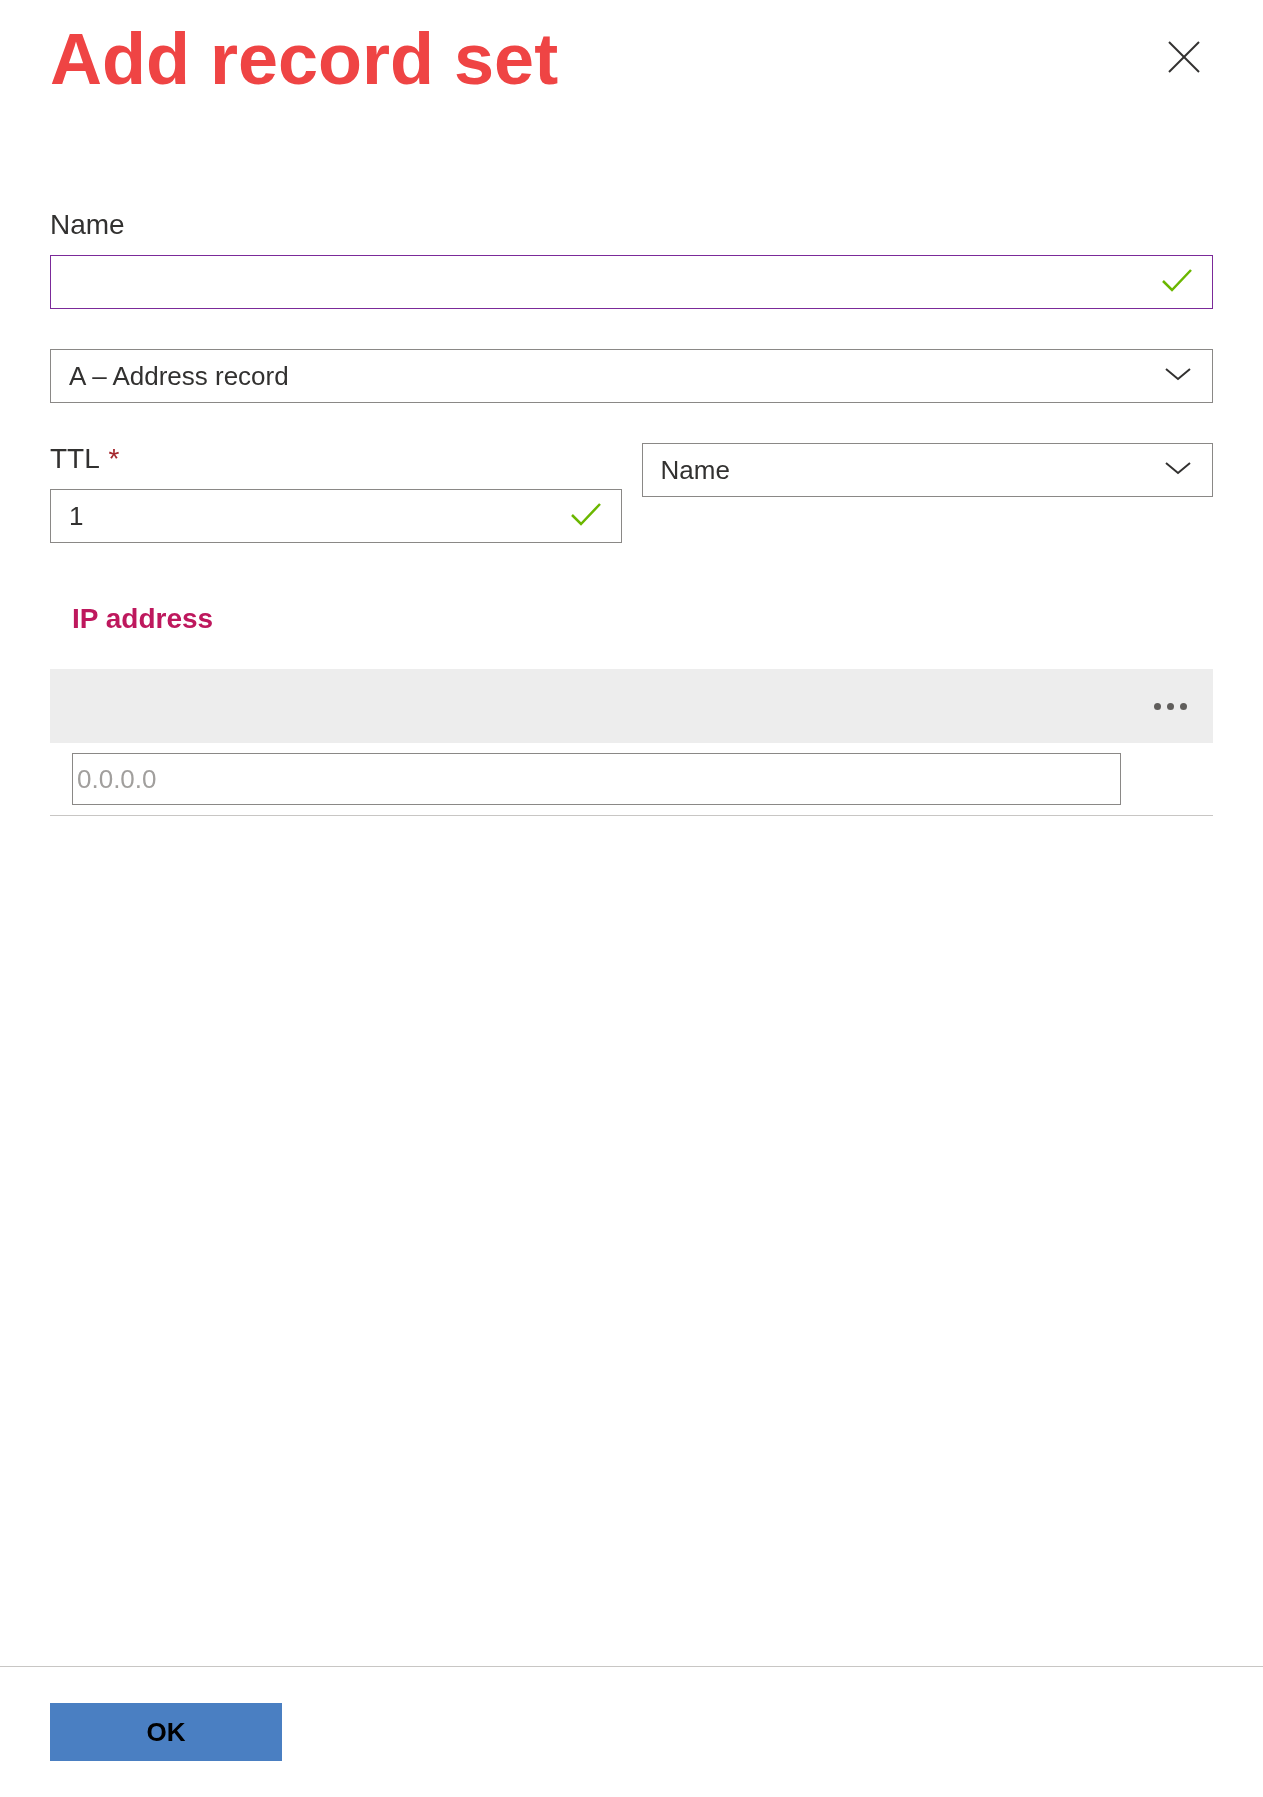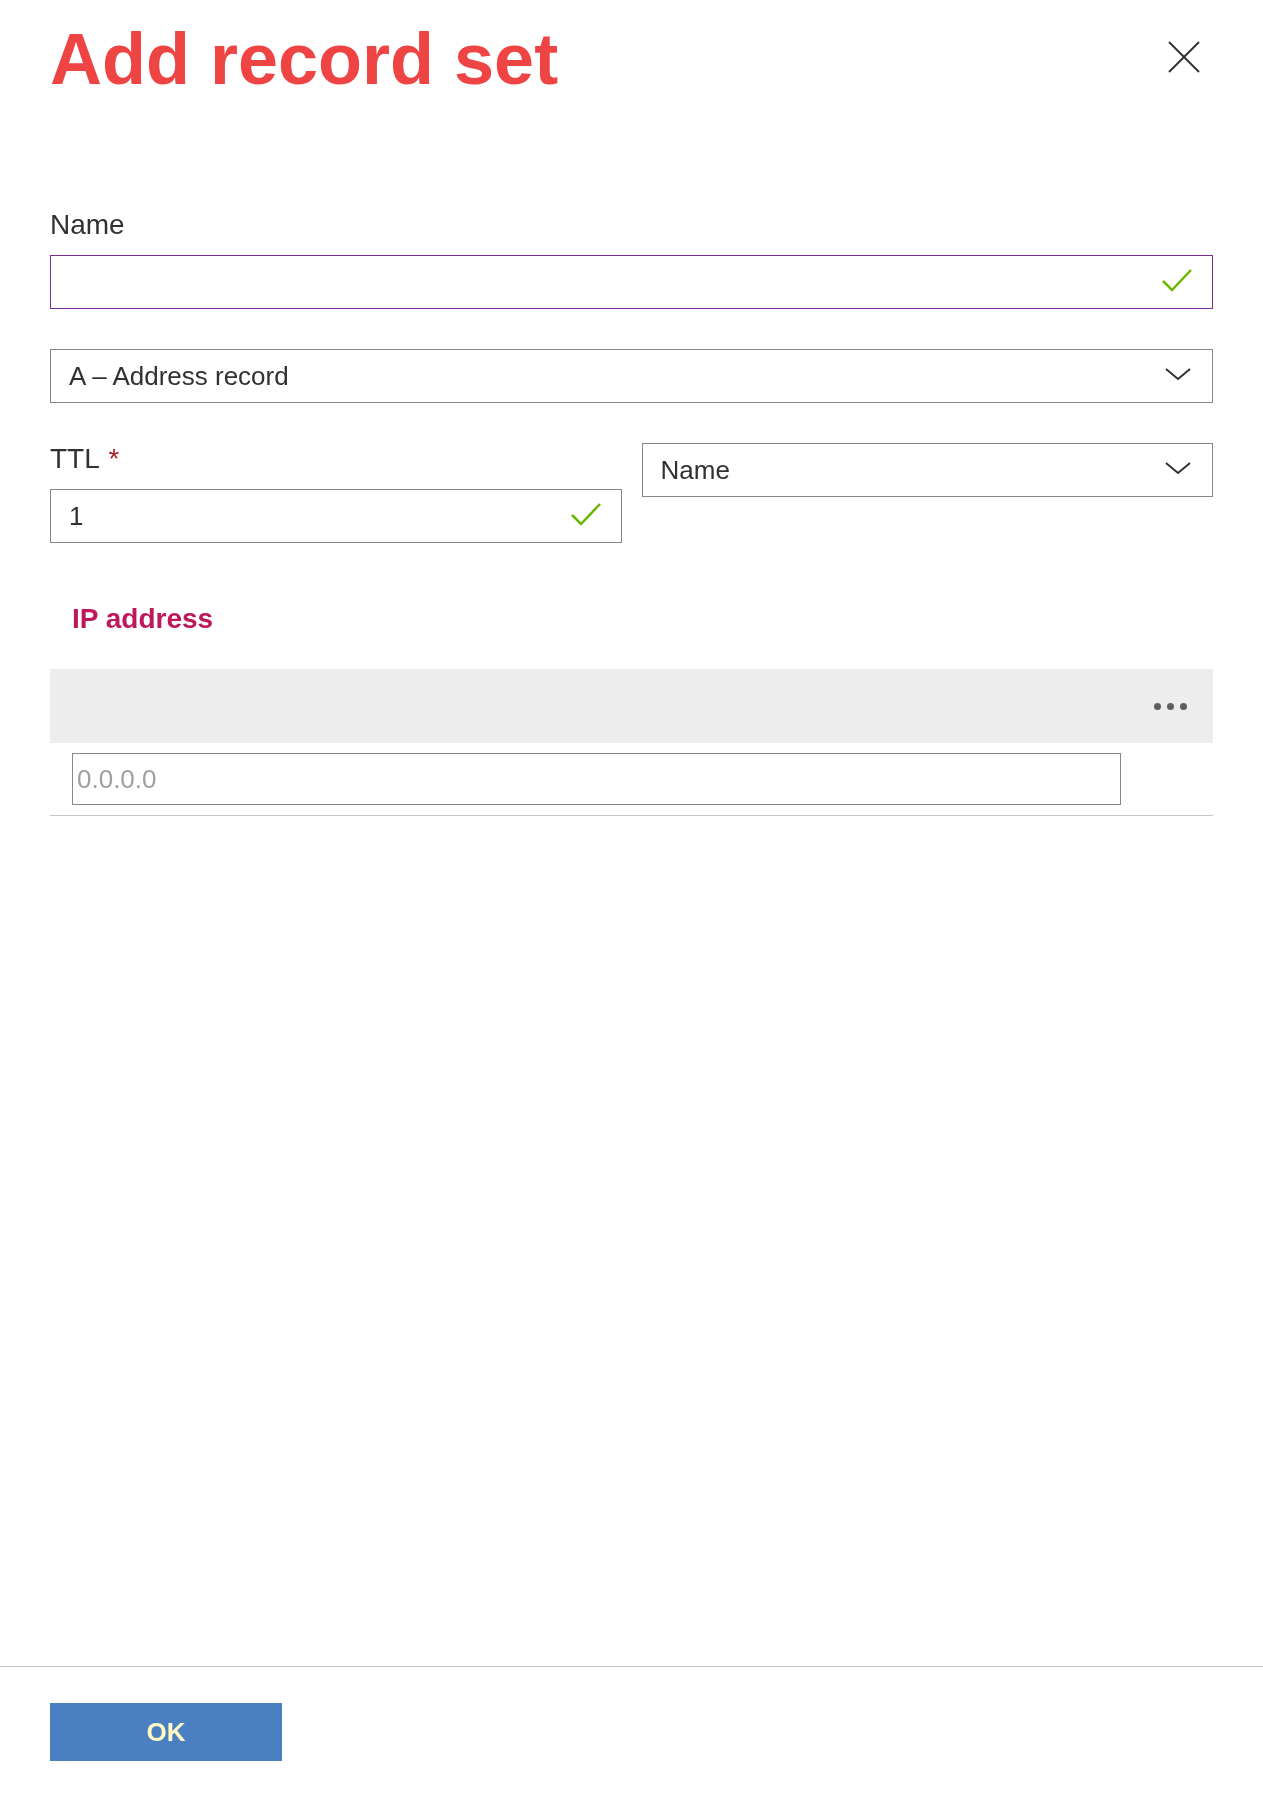--- a/index.html
+++ b/index.html
@@ -159,21 +159,21 @@
       left: 0;
       right: 0;
       border-top: 1px solid #c8c6c4;
       padding: 36px 50px;
       background: #ffffff;
     }
     .ok-button {
       width: 232px;
       height: 58px;
       background: #4a7fc2;
-      color: #fef9c3;
+      color: #000000;
       border: none;
       font-size: 26px;
       font-weight: 600;
       cursor: pointer;
       font-family: inherit;
     }
   </style>
 </head>
 <body>
 

